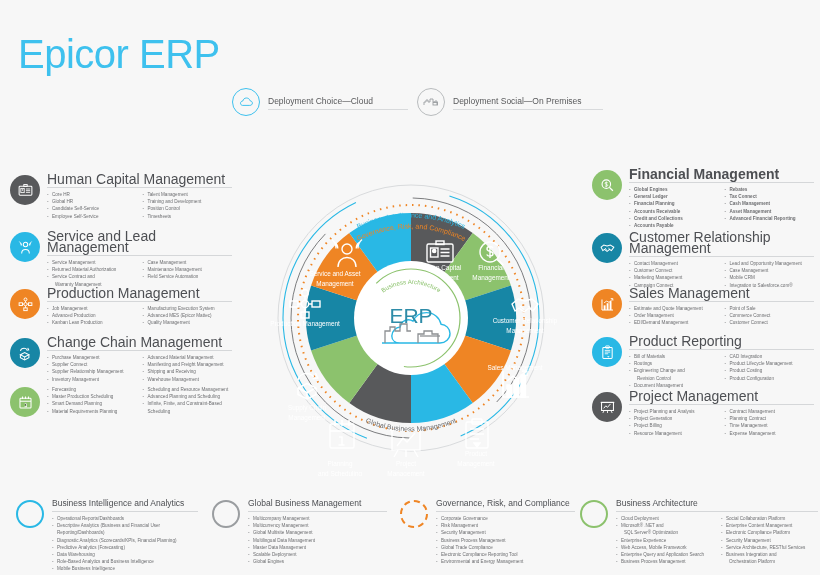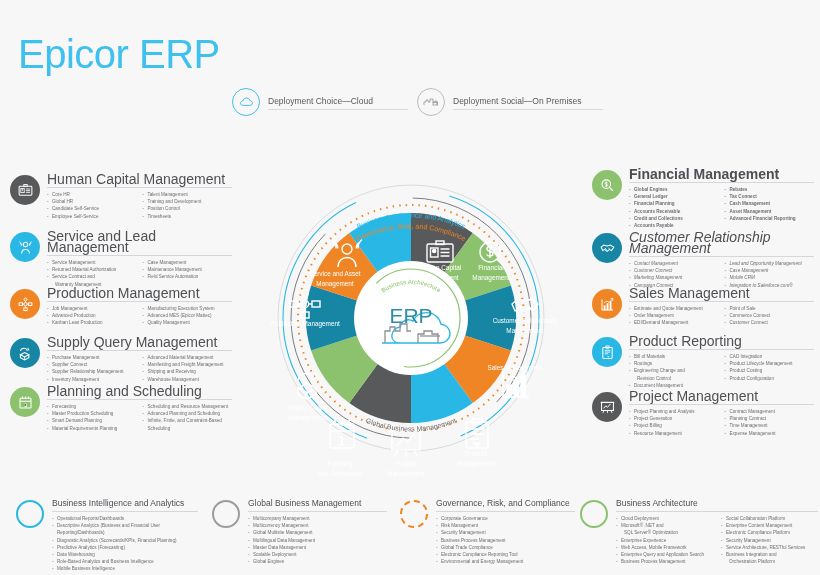--- a/index.html
+++ b/index.html
@@ -93,21 +93,21 @@
   .mod-col li.cont::before { content: ""; }
 
   
   #m-hcm   { left: 10px; top: 174px; }
   #m-sam   { left: 10px; top: 231px; }
   #m-prod  { left: 10px; top: 288px; }
   #m-scm   { left: 10px; top: 337px; }
   #m-plan  { left: 10px; top: 386px; }
   
   #m-fin   { left: 592px; top: 169px; font-weight: bold; }
-  #m-crm   { left: 592px; top: 232px; font-style: italic; }
+  #m-crm   { left: 592px; top: 232px; }
   #m-sales { left: 592px; top: 288px; }
   #m-pdm   { left: 592px; top: 336px; }
   #m-proj  { left: 592px; top: 391px; }
 
   
   .strip {
     position: absolute;
     display: flex;
     gap: 8px;
   }
@@ -285,21 +285,21 @@
     <span class="mod-icon" style="background:#1786a5">
       <svg width="17" height="17" viewBox="0 0 20 20">
           <path d="M4 7c.5-2 2.3-3.3 4.3-3.3 1.6 0 2.8.7 3.6 1.8" fill="none" stroke="#fff" stroke-width="1.2"></path>
           <path d="M12.6 3.4l1.2 2.4-2.6.5" fill="none" stroke="#fff" stroke-width="1.2"></path>
           <path d="M4 11.5l5-2.5 5 2.5-5 2.5z" fill="none" stroke="#fff" stroke-width="1.2"></path>
           <path d="M4 11.5v3.5l5 2.5 5-2.5v-3.5" fill="none" stroke="#fff" stroke-width="1.2"></path>
           <path d="M9 14v3.5" stroke="#fff" stroke-width="1"></path>
         </svg>
     </span>
     <div class="mod-body">
-      <div class="mod-title">Supply Query Management</div>
+      <div class="mod-title">Change Chain Management</div>
       <div class="mod-cols">
         <ul class="mod-col">
           <li>Purchase Management</li>
           <li>Supplier Connect</li>
           <li>Supplier Relationship Management</li>
           <li>Inventory Management</li>
         </ul>
         <ul class="mod-col">
           <li>Advanced Material Management</li>
           <li>Manifesting and Freight Management</li>
@@ -313,21 +313,20 @@
   <div class="module" id="m-plan">
     <span class="mod-icon" style="background:#8cc26d">
       <svg width="17" height="17" viewBox="0 0 20 20">
           <rect x="3.5" y="5" width="13" height="11.5" rx="1" fill="none" stroke="#fff" stroke-width="1.2"></rect>
           <path d="M3.5 8.5h13" stroke="#fff" stroke-width="1.2"></path>
           <path d="M6.5 3v3M10 3v3M13.5 3v3" stroke="#fff" stroke-width="1.2"></path>
           <path d="M9 11.5h2v3.5M8.8 15h3" stroke="#fff" stroke-width="1"></path>
         </svg>
     </span>
     <div class="mod-body">
-      <div class="mod-title">Planning and Scheduling</div>
       <div class="mod-cols">
         <ul class="mod-col">
           <li>Forecasting</li>
           <li>Master Production Scheduling</li>
           <li>Smart Demand Planning</li>
           <li>Material Requirements Planning</li>
         </ul>
         <ul class="mod-col">
           <li>Scheduling and Resource Management</li>
           <li>Advanced Planning and Scheduling</li>

